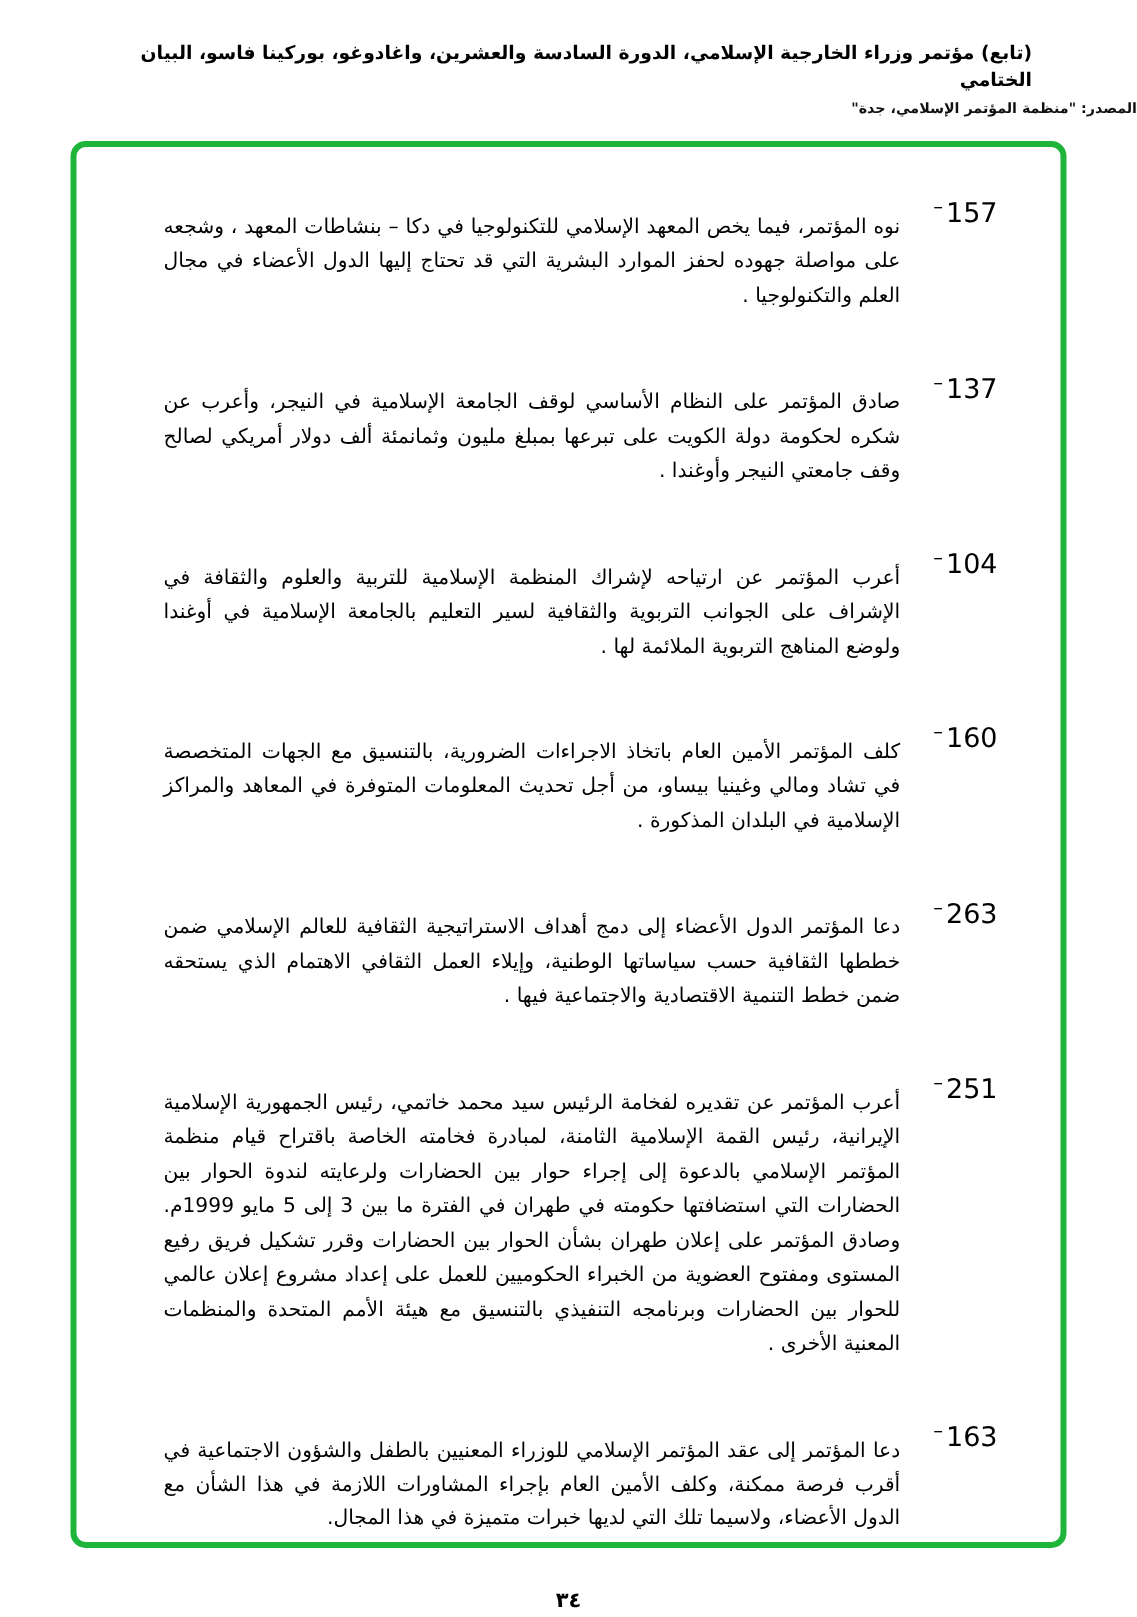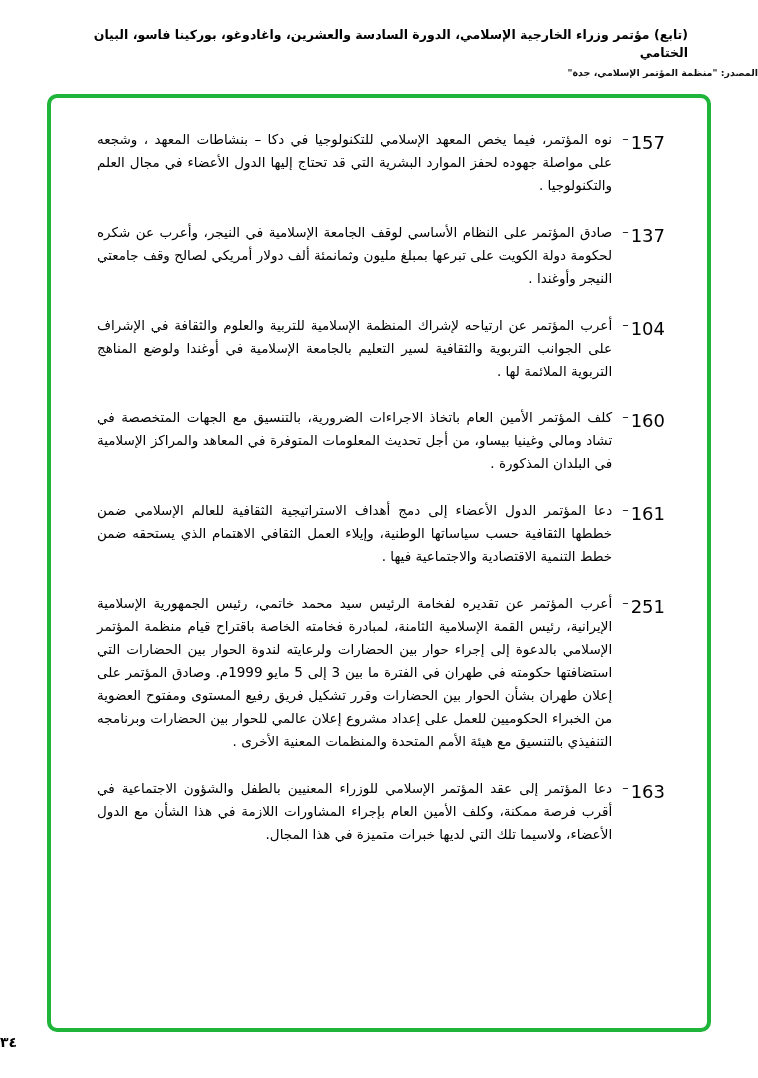--- a/index.html
+++ b/index.html
@@ -62,35 +62,36 @@
   }
   .para .dash {
     flex: 0 0 auto;
     font-size: 13px;
     line-height: 1.7;
     margin-left: 10px;
     margin-right: 2px;
   }
   .para .text {
     flex: 1 1 auto;
-    margin: 0;
+    margin: 12px;
     font-size: 13.5px;
     line-height: 1.7;
     text-align: justify;
     text-justify: inter-word;
   }
   .section-heading {
     text-align: center;
     font-size: 20px;
     font-weight: bold;
     margin: 28px 0 32px 0;
     letter-spacing: 0.5px;
   }
   .page-footer {
-    margin-top: 0;
+    text-align: center;
+    margin-top: 24px;
   }
   .page-number {
     display: inline-block;
     font-size: 14px;
     font-weight: bold;
   }
 </style>
 </head>
 <body>
 
@@ -122,21 +123,21 @@
       <p class="text">أعرب المؤتمر عن ارتياحه لإشراك المنظمة الإسلامية للتربية والعلوم والثقافة في الإشراف على الجوانب التربوية والثقافية لسير التعليم بالجامعة الإسلامية في أوغندا ولوضع المناهج التربوية الملائمة لها .</p>
     </div>
 
     <div class="para">
       <span class="num">160</span>
       <span class="dash">–</span>
       <p class="text">كلف المؤتمر الأمين العام باتخاذ الاجراءات الضرورية، بالتنسيق مع الجهات المتخصصة في تشاد ومالي وغينيا بيساو، من أجل تحديث المعلومات المتوفرة في المعاهد والمراكز الإسلامية في البلدان المذكورة .</p>
     </div>
 
     <div class="para">
-      <span class="num">161</span>
+      <span class="num">263</span>
       <span class="dash">–</span>
       <p class="text">دعا المؤتمر الدول الأعضاء إلى دمج أهداف الاستراتيجية الثقافية للعالم الإسلامي ضمن خططها الثقافية حسب سياساتها الوطنية، وإيلاء العمل الثقافي الاهتمام الذي يستحقه ضمن خطط التنمية الاقتصادية والاجتماعية فيها .</p>
     </div>
 
     <div class="para">
       <span class="num">251</span>
       <span class="dash">–</span>
       <p class="text">أعرب المؤتمر عن تقديره لفخامة الرئيس سيد محمد خاتمي، رئيس الجمهورية الإسلامية الإيرانية، رئيس القمة الإسلامية الثامنة، لمبادرة فخامته الخاصة باقتراح قيام منظمة المؤتمر الإسلامي بالدعوة إلى إجراء حوار بين الحضارات ولرعايته لندوة الحوار بين الحضارات التي استضافتها حكومته في طهران في الفترة ما بين 3 إلى 5 مايو 1999م. وصادق المؤتمر على إعلان طهران بشأن الحوار بين الحضارات وقرر تشكيل فريق رفيع المستوى ومفتوح العضوية من الخبراء الحكوميين للعمل على إعداد مشروع إعلان عالمي للحوار بين الحضارات وبرنامجه التنفيذي بالتنسيق مع هيئة الأمم المتحدة والمنظمات المعنية الأخرى .</p>
     </div>
 

